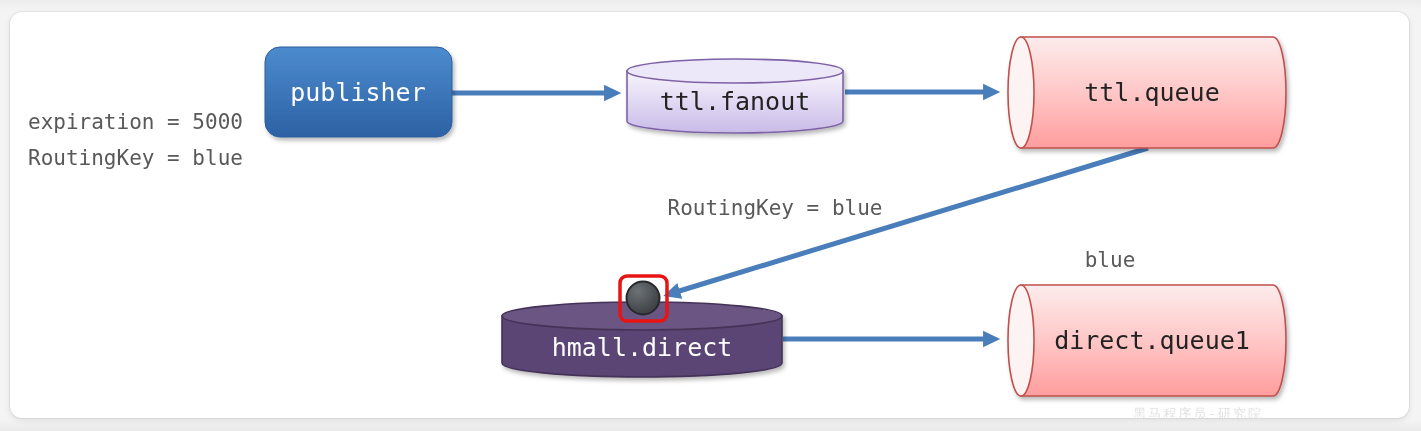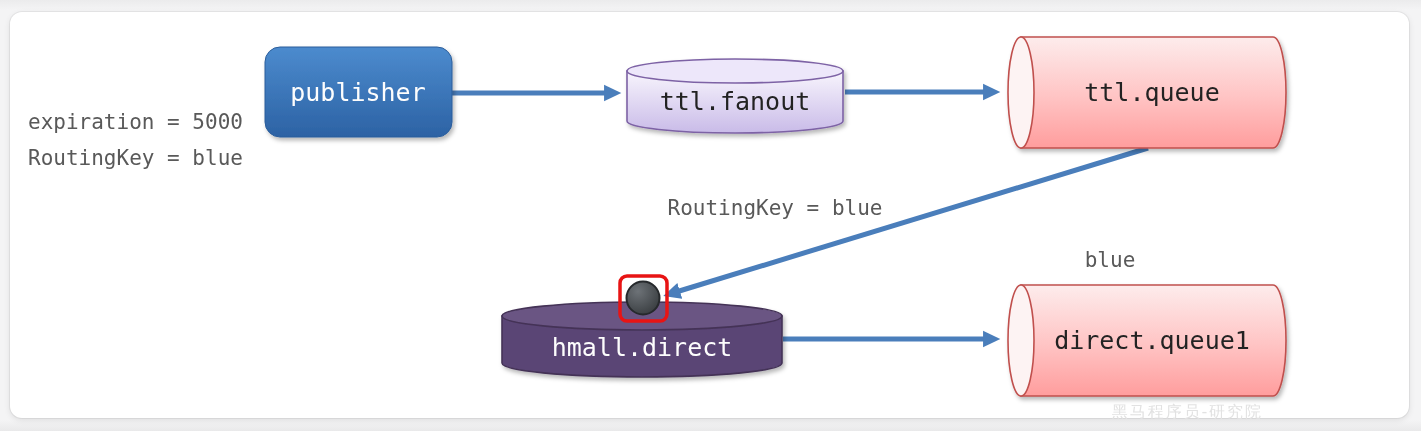--- a/index.html
+++ b/index.html
@@ -29,24 +29,24 @@
     font-size: 21px;
     fill: #595959;
   }
   .node-label { font-size: 25px; }
   .node-label-dark { fill: #242424; }
   .node-label-light { fill: #fdfdfd; }
   .watermark {
     position: absolute;
     right: 16px;
     bottom: 8px;
-    font-size: 16px;
+    font-size: 13px;
     color: #e2e2e2;
     letter-spacing: 2px;
-    font-family: Liberation Serif, serif;
+    font-family: Liberation Mono, monospace;
   }
 </style>
 </head>
 <body>
 
 <div class="stage">
   <div class="card"></div>
 
   <svg class="diagram" width="1421" height="431" viewBox="0 0 1421 431">
     <defs>

